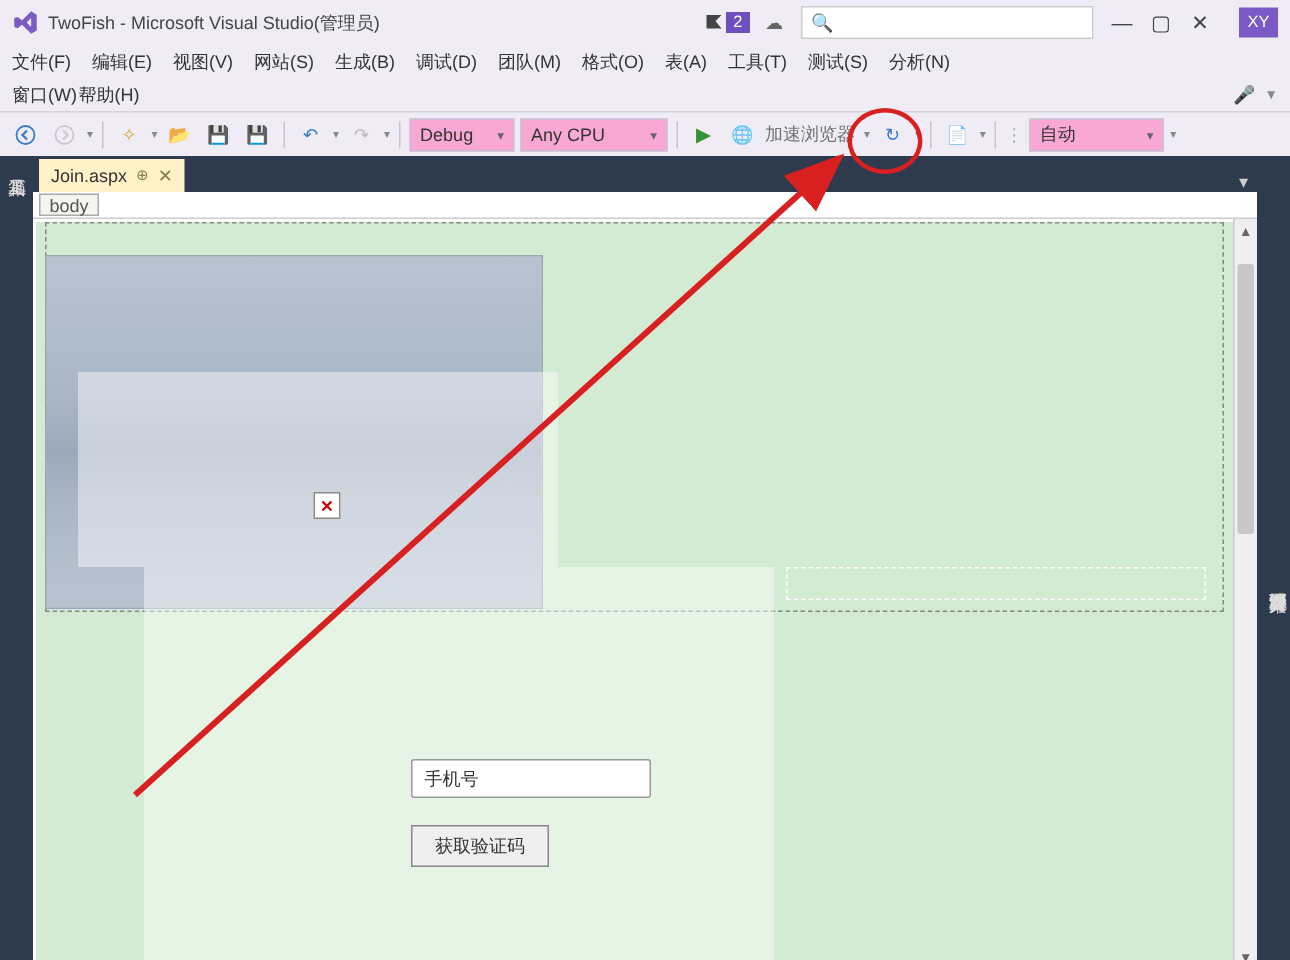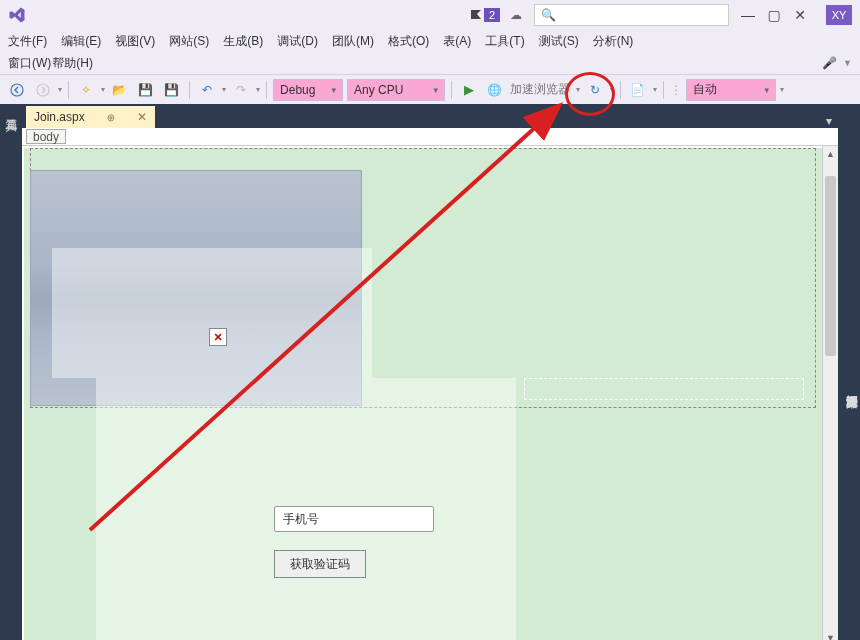--- a/index.html
+++ b/index.html
@@ -26,21 +26,21 @@
 .toolbar .combo{height:22px;border:1px solid #c8c0d5;background:#f9a8d4;display:flex;align-items:center;padding:0 6px;color:#333}
 .toolbar .combo .dd{margin-left:auto;font-size:9px;color:#666}
 .toolbar .play{color:#3a8f3a;font-size:13px}
 .toolbar .runtext{color:#737373}
 .toolbar .grip{color:#aaa}
 .workspace{position:relative;height:558px;background:#2e3b4e;display:flex}
 .left-rail{width:22px;background:#2e3b4e;color:#ddd;writing-mode:vertical-rl;text-orientation:upright;display:flex;align-items:center;justify-content:flex-start;padding-top:6px;font-size:11px}
 .right-rail{width:22px;background:#2e3b4e;color:#ddd;writing-mode:vertical-rl;text-orientation:upright;display:flex;flex-direction:column;align-items:center;padding-top:6px;font-size:11px;gap:10px}
 .editor{flex:1;background:#2e3b4e;display:flex;flex-direction:column}
 .tabs{height:24px;background:#2e3b4e;display:flex;align-items:flex-end;padding-left:4px}
-.tab{background:#fff2c8;height:22px;display:flex;align-items:center;padding:0 8px;gap:22px;color:#333;font-size:11px}
+.tab{background:#fff2c8;height:22px;display:flex;align-items:center;padding:0 8px;gap:6px;color:#333;font-size:11px}
 .tab .pin{color:#8a7e4a;font-size:10px}
 .tab .close{color:#8a7e4a;font-size:12px}
 .tabs .navdd{margin-left:auto;color:#ccc;padding:0 6px}
 .breadcrumb{height:18px;background:#fff;border-bottom:1px solid #ccc;display:flex;align-items:center}
 .breadcrumb .bc{border:1px solid #aaa;background:#f5f5f0;height:15px;display:flex;align-items:center;padding:0 6px;font-size:10px;color:#555;margin-left:4px}
 .canvas-scroll{flex:1;background:#fff;position:relative;overflow:hidden}
 .design-area{position:absolute;left:2px;top:2px;right:16px;bottom:16px;background:#d2ebd2;overflow:hidden}
 .sel-outer{position:absolute;left:6px;top:0;right:6px;height:260px;border:1px dashed #888}
 .grad-box{position:absolute;left:6px;top:22px;width:332px;height:236px;background:linear-gradient(180deg,#b9c3d2 0%,#aab6c6 40%,#9ca9bc 55%,#aab6c6 70%,#b9c3d2 100%);border:1px solid #9aa5b5}
 .grad-light{position:absolute;left:28px;top:100px;width:320px;height:130px;background:rgba(255,255,255,0.45)}
@@ -57,20 +57,21 @@
 </style>
 </head>
 <body>
 
 <div class="titlebar">
   <span class="vs-logo">
     <svg viewBox="0 0 24 24" width="18" height="18">
         <path fill="#7a5bc6" d="M17 2l5 3v14l-5 3-8-8-4 3-3-1V8l3-1 4 3 8-8zm0 6l-4 4 4 4V8z"></path>
       </svg>
   </span>
+  <span class="title">TwoFish - Microsoft Visual Studio(管理员)</span>
   <span class="spacer"></span>
   <span class="notif">
     <svg width="12" height="12" viewBox="0 0 12 12">
         <path fill="#444" d="M1 1h10L7 5l4 5H1z"></path>
       </svg>
     <span class="notif-badge">2</span>
   </span>
   <span style="margin:0 6px;color:#666">☁</span>
   <div class="search">
     <span style="color:#888">🔍</span>

